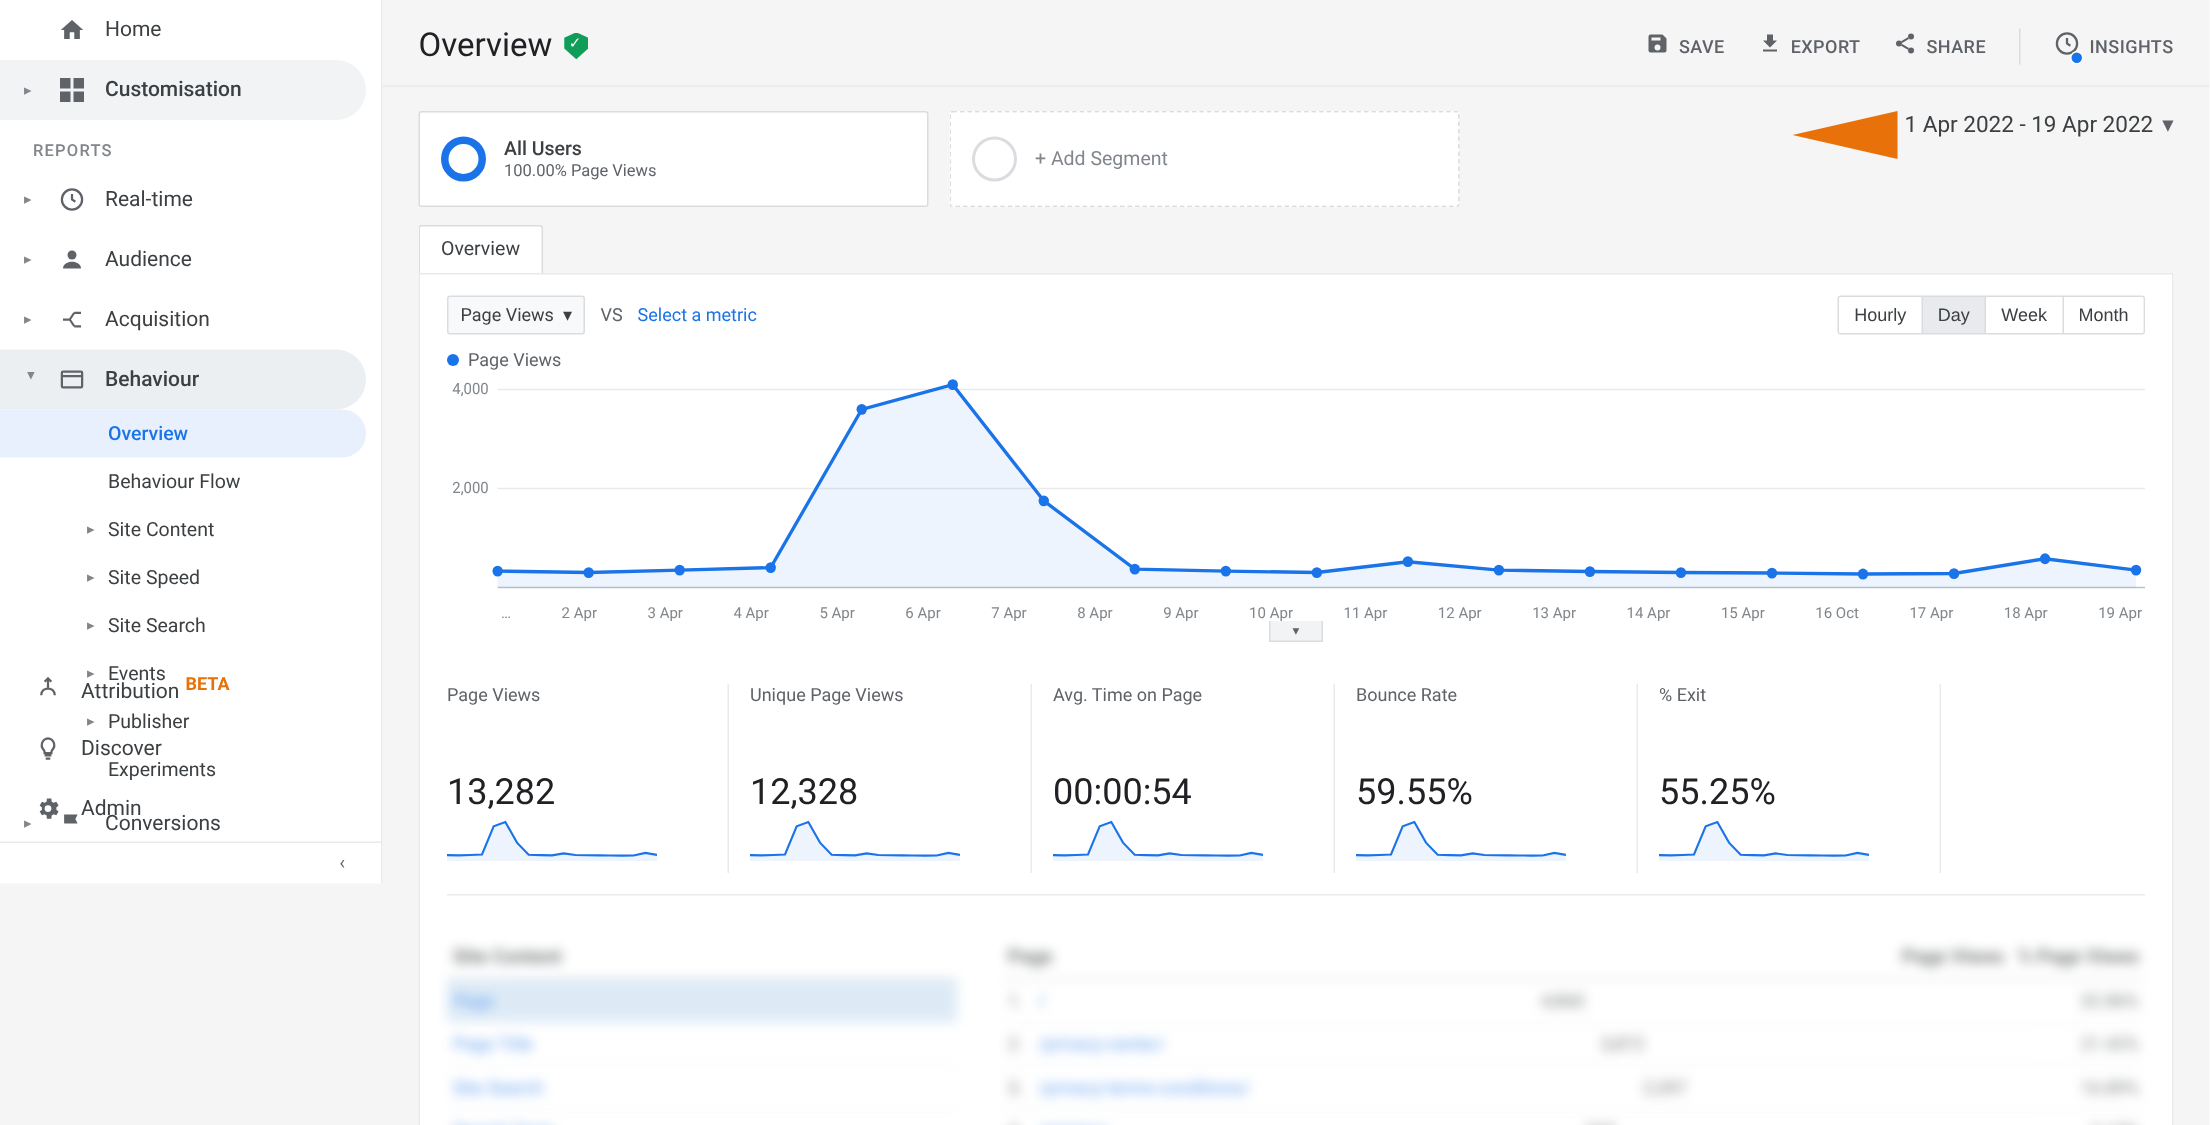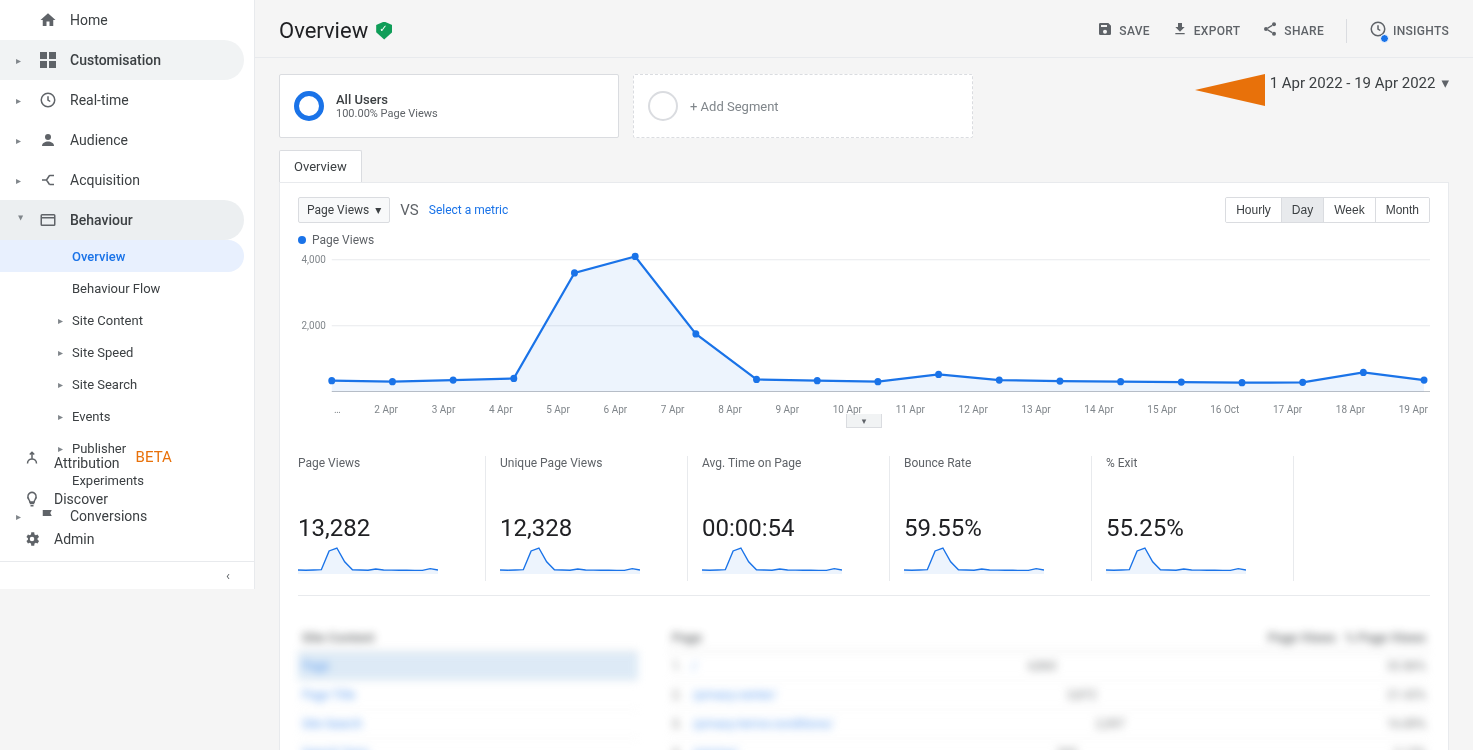--- a/index.html
+++ b/index.html
@@ -11,21 +11,21 @@
 .nav-item.top { margin-left: 0; }
 .nav-item .caret { width: 10px; color: #80868b; font-size: 10px; }
 .nav-item .icon { width: 20px; height: 20px; display: flex; align-items: center; justify-content: center; color: #5f6368; }
 .nav-item.active-parent { background: #eceff1; border-radius: 0 20px 20px 0; margin-right: 10px; font-weight: 500; }
 .reports-header { padding: 14px 22px 6px; font-size: 11px; font-weight: 500; color: #80868b; letter-spacing: .8px; }
 .sub-item { display: flex; align-items: center; height: 32px; padding-left: 72px; font-size: 13px; color: #3c4043; cursor: pointer; position: relative; }
 .sub-item.active { background: #e8f0fe; color: #1a73e8; border-radius: 0 20px 20px 0; margin-right: 10px; font-weight: 500; }
 .sub-item .sub-caret { position: absolute; left: 58px; font-size: 10px; color: #80868b; }
 .bottom-nav { position: absolute; bottom: 30px; left: 0; right: 0; }
 .bottom-nav .nav-item { padding-left: 22px; }
-.beta { color: #e8710a; font-size: 15px; font-weight: 400; vertical-align: super; margin-left: 16px; }
+.beta { color: #e8710a; font-size: 12px; font-weight: 700; vertical-align: super; margin-left: 4px; }
 .collapse-btn { position: absolute; bottom: 0; left: 0; right: 0; height: 28px; border-top: 1px solid #e8eaed; display: flex; align-items: center; justify-content: flex-end; padding-right: 24px; color: #5f6368; cursor: pointer; }
 
 
 .main { position: absolute; left: 255px; top: 0; right: 0; height: 750px; overflow: hidden; }
 .header-bar { display: flex; align-items: center; padding: 18px 24px 14px; border-bottom: 1px solid #e8eaed; background: #f5f5f5; }
 .page-title { font-size: 22px; font-weight: 400; color: #202124; }
 .shield { width: 16px; height: 18px; margin-left: 8px; background: #0f9d58; clip-path: polygon(50% 0, 100% 20%, 100% 60%, 50% 100%, 0 60%, 0 20%); position: relative; }
 .shield::after { content: "✓"; position: absolute; color: #fff; font-size: 10px; left: 3px; top: 1px; }
 .header-actions { margin-left: auto; display: flex; align-items: center; gap: 22px; }
 .header-actions .act { display: flex; align-items: center; gap: 6px; color: #5f6368; font-size: 12px; font-weight: 500; cursor: pointer; letter-spacing: .3px; }
@@ -42,21 +42,21 @@
 .add-seg-text { color: #80868b; font-size: 13px; }
 .arrow-annotation { position: absolute; left: 940px; top: 74px; width: 0; height: 0; border-top: 16px solid transparent; border-bottom: 16px solid transparent; border-right: 70px solid #e8710a; }
 .date-range { margin-left: auto; display: flex; align-items: flex-start; gap: 6px; font-size: 15px; color: #3c4043; cursor: pointer; }
 
 .tabs-row { margin-top: -2px; }
 .tab { display: inline-block; padding: 8px 14px; background: #fff; border: 1px solid #dadce0; border-bottom: none; font-size: 13px; color: #3c4043; border-radius: 2px 2px 0 0; }
 
 .report-card { background: #fff; border: 1px solid #e8eaed; padding: 14px 18px 4px; }
 .metric-row { display: flex; align-items: center; gap: 10px; margin-bottom: 10px; }
 .metric-dropdown { display: inline-flex; align-items: center; gap: 6px; border: 1px solid #dadce0; background: #f8f9fa; padding: 5px 8px; border-radius: 2px; font-size: 12px; cursor: pointer; }
-.vs-text { font-size: 15px; color: #5f6368; text-transform: uppercase; }
+.vs-text { font-size: 12px; color: #5f6368; text-transform: uppercase; }
 .select-metric { color: #1a73e8; font-size: 12px; cursor: pointer; }
 .time-toggle { margin-left: auto; display: flex; border: 1px solid #dadce0; border-radius: 2px; overflow: hidden; }
 .time-toggle button { background: #fff; border: none; border-right: 1px solid #dadce0; padding: 5px 10px; font-size: 12px; color: #3c4043; cursor: pointer; }
 .time-toggle button:last-child { border-right: none; }
 .time-toggle button.active { background: #e8eaed; font-weight: 500; }
 
 .chart-legend { display: flex; align-items: center; gap: 6px; font-size: 12px; color: #5f6368; margin: 6px 0 2px; }
 .dot { width: 8px; height: 8px; border-radius: 50%; background: #1a73e8; }
 .chart-wrap { position: relative; height: 155px; margin-bottom: 2px; }
 .chart-wrap svg { width: 100%; height: 100%; }
@@ -98,20 +98,21 @@
         <span class="cust-icon">
           <span></span>
           <span></span>
           <span></span>
           <span></span>
         </span>
       </span>
     <span>Customisation</span>
   </div>
 
+  <div class="reports-header">REPORTS</div>
 
   <div class="nav-item">
     <span class="caret">▸</span>
     <span class="icon">
         <svg viewBox="0 0 24 24" width="18" height="18" fill="none" stroke="#5f6368" stroke-width="2">
           <circle cx="12" cy="12" r="9"></circle>
           <path d="M12 7v5l3 2"></path>
         </svg>
       </span>
     <span>Real-time</span>

